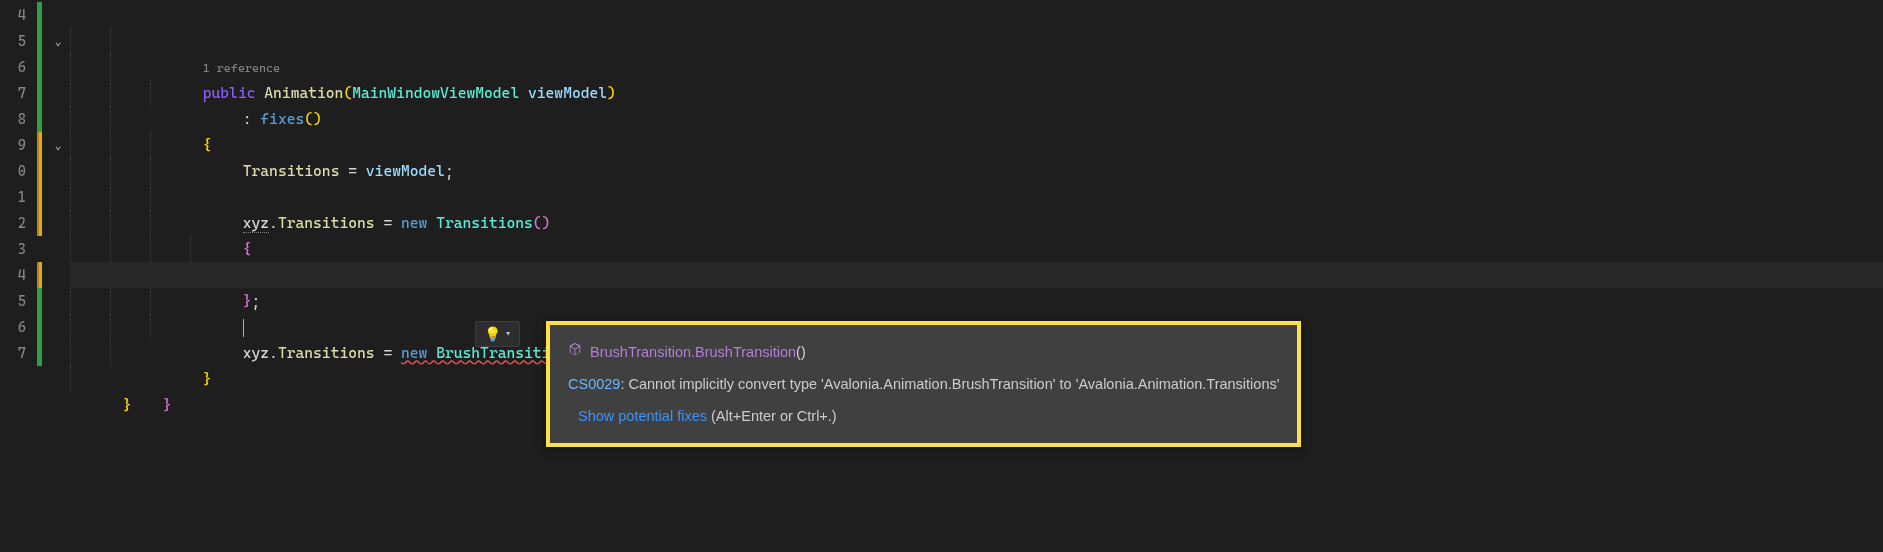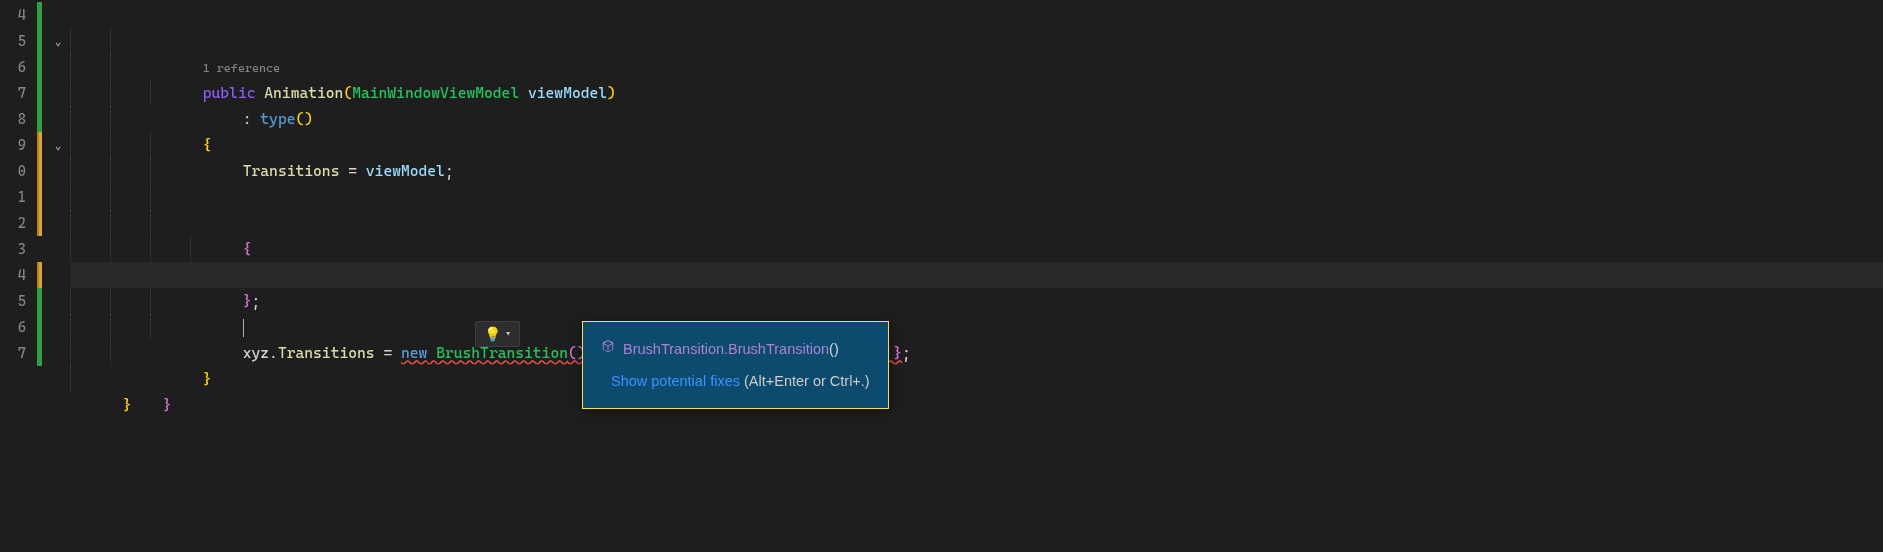--- a/index.html
+++ b/index.html
@@ -76,21 +76,21 @@
 }
 .ig1 { left: 0px; }
 .ig2 { left: 40px; }
 .ig3 { left: 80px; }
 .ig4 { left: 120px; }
 .code-text { position: relative; }
 .ref-text { color: #808080; font-size: 12px; }
 .kw-public { color: #8b5cf6; text-align: center; }
 .kw-new { color: #569cd6; }
 .kw-this { color: #569cd6; }
-.cls { color: #22c55e; }
+.cls { color: #5eead4; }
 .method { color: #dcdcaa; }
 .paren-yellow { color: #ffd700; }
 .paren-purple { color: #da70d6; }
 .paren-blue { color: #179fff; }
 .brace-yellow { color: #ffd700; }
 .brace-purple { color: #da70d6; }
 .brace-blue { color: #179fff; }
 .param { color: #9cdcfe; }
 .prop { color: #dcdcaa; }
 .ident { color: #d4d4d4; }
@@ -113,23 +113,23 @@
   border: 1px solid #3e3e42;
   padding: 4px 8px;
   border-radius: 2px;
   z-index: 10;
 }
 .lightbulb-icon { color: #ffcc00; font-size: 14px; }
 .dropdown-arrow { color: #c5c5c5; font-size: 9px; }
 .tooltip {
   position: absolute;
   top: 321px;
-  left: 582px;
-  background: #0c4a6e;
-  border: 1px solid #fde047;
+  left: 546px;
+  background: #404040;
+  border: 4px solid #fde047;
   padding: 14px 18px;
   font-family: 'Segoe UI', sans-serif;
   font-size: 14.5px;
   line-height: 1.8;
   max-width: 1030px;
   z-index: 20;
   box-shadow: 0 2px 8px rgba(0,0,0,0.5);
 }
 .tooltip-sig { color: #b180d7; display: flex; align-items: center; gap: 8px; padding-bottom: 6px; }
 .tooltip-sig-paren { color: #d4d4d4; }
@@ -229,35 +229,36 @@
     <div class="code-line">
       <span class="indent-guide ig1"></span><span class="indent-guide ig2"></span>
       <span class="code-text" style="padding-left:80px"><span class="ref-text">1 reference</span></span>
     </div>
     <div class="code-line">
       <span class="indent-guide ig1"></span><span class="indent-guide ig2"></span>
       <span class="code-text" style="padding-left:80px"><span class="kw-public">public</span> <span class="method">Animation</span><span class="paren-yellow">(</span><span class="cls">MainWindowViewModel</span> <span class="param">viewModel</span><span class="paren-yellow">)</span></span>
     </div>
     <div class="code-line">
       <span class="indent-guide ig1"></span><span class="indent-guide ig2"></span><span class="indent-guide ig3"></span>
-      <span class="code-text" style="padding-left:120px">: <span class="kw-this">type</span><span class="paren-yellow">()</span></span>
+      <span class="code-text" style="padding-left:120px">: <span class="kw-this">fixes</span><span class="paren-yellow">()</span></span>
     </div>
     <div class="code-line">
       <span class="indent-guide ig1"></span><span class="indent-guide ig2"></span>
       <span class="code-text" style="padding-left:80px"><span class="brace-yellow">{</span></span>
     </div>
     <div class="code-line">
       <span class="indent-guide ig1"></span><span class="indent-guide ig2"></span><span class="indent-guide ig3"></span>
       <span class="code-text" style="padding-left:120px"><span class="prop">Transitions</span><span class="op"> = </span><span class="param">viewModel</span><span class="semi">;</span></span>
     </div>
     <div class="code-line">
       <span class="indent-guide ig1"></span><span class="indent-guide ig2"></span><span class="indent-guide ig3"></span>
     </div>
     <div class="code-line">
       <span class="indent-guide ig1"></span><span class="indent-guide ig2"></span><span class="indent-guide ig3"></span>
+      <span class="code-text" style="padding-left:120px"><span class="ident dotted-underline">xyz</span><span class="op">.</span><span class="prop">Transitions</span><span class="op"> = </span><span class="kw-new">new</span> <span class="cls">Transitions</span><span class="paren-purple">()</span></span>
     </div>
     <div class="code-line">
       <span class="indent-guide ig1"></span><span class="indent-guide ig2"></span><span class="indent-guide ig3"></span>
       <span class="code-text" style="padding-left:120px"><span class="brace-purple">{</span></span>
     </div>
     <div class="code-line">
       <span class="indent-guide ig1"></span><span class="indent-guide ig2"></span><span class="indent-guide ig3"></span><span class="indent-guide ig4"></span>
       <span class="code-text" style="padding-left:160px"><span class="kw-new">new</span> <span class="cls">BrushTransition</span><span class="paren-blue">()</span> <span class="brace-blue">{</span> <span class="prop">Duration</span><span class="op"> = </span><span class="cls">TimeSpan</span><span class="op">.</span><span class="method">FromDays</span><span class="paren-yellow">(</span><span class="num">1</span><span class="paren-yellow">)</span> <span class="brace-blue">}</span></span>
     </div>
     <div class="code-line">
@@ -293,16 +294,19 @@
 
 <div class="tooltip">
   <div class="tooltip-sig">
     <span class="cube-icon">
       <svg width="14" height="14" viewBox="0 0 16 16" fill="currentColor">
           <path d="M8 1L2 4v8l6 3 6-3V4L8 1zm0 1.4L12.5 5 8 7.3 3.5 5 8 2.4zM3 5.9l4.5 2.3v6L3 11.9v-6zm5.5 8.3v-6L13 5.9v6l-4.5 2.3z"></path>
         </svg>
     </span>
     <span><span>BrushTransition</span>.<span>BrushTransition</span><span class="tooltip-sig-paren">()</span></span>
   </div>
+  <div class="tooltip-error">
+    <span class="err-code">CS0029</span><span>: Cannot implicitly convert type 'Avalonia.Animation.BrushTransition' to 'Avalonia.Animation.Transitions'</span>
+  </div>
   <div>
     <span class="tooltip-link">Show potential fixes</span><span class="link-hint"> (Alt+Enter or Ctrl+.)</span>
   </div>
 </div>
 
 </body></html>

